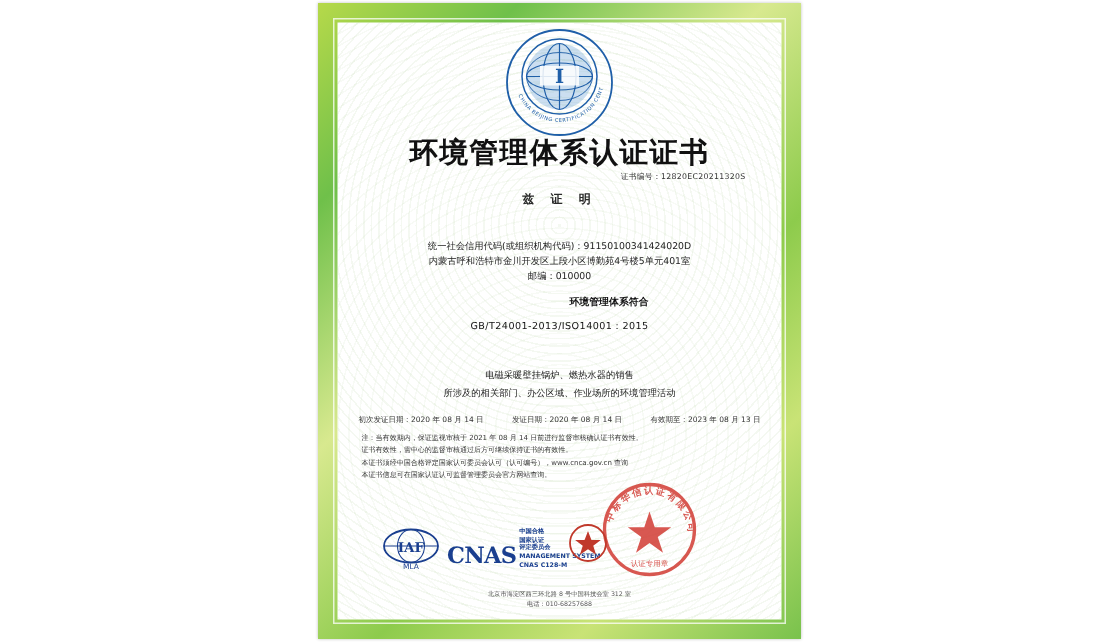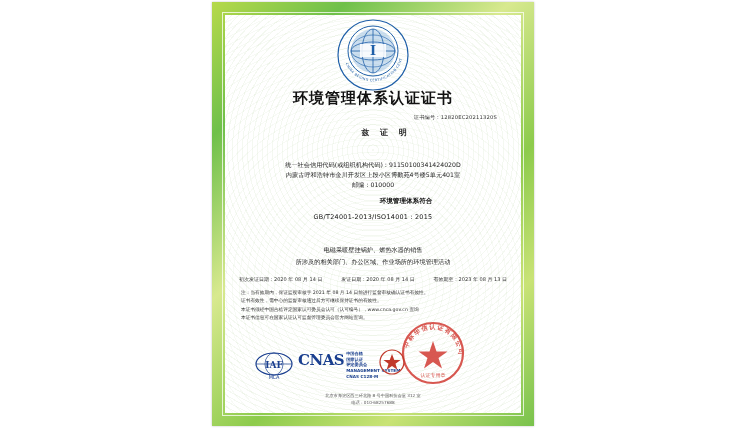--- a/index.html
+++ b/index.html
@@ -86,21 +86,21 @@
   .emblem svg { display: block; }
 
   
   .title {
     position: absolute;
     top: 74px;
     left: 0;
     width: 100%;
     text-align: center;
     font-family: "DejaVu Serif", "Liberation Serif", serif;
-    font-size: 15px;
+    font-size: 19px;
     font-weight: bold;
     letter-spacing: 1px;
     color: #111;
   }
 
   .cert-no {
     position: absolute;
     top: 99px;
     right: 24px;
     font-size: 5.2px;
@@ -111,21 +111,20 @@
   .subtitle {
     position: absolute;
     top: 112px;
     left: 0;
     width: 100%;
     text-align: center;
     font-size: 8px;
     letter-spacing: 4px;
     color: #2a2a2a;
     font-weight: bold;
-    padding-left: 13px;
   }
 
   .company {
     position: absolute;
     top: 129px;
     left: 0;
     width: 100%;
     text-align: center;
     font-size: 9.5px;
     font-weight: bold;
@@ -227,21 +226,21 @@
     left: 16px;
     top: 2px;
     width: 40px;
     height: 30px;
   }
   .cnas {
     position: absolute;
     left: 60px;
     top: 2px;
     display: flex;
-    align-items: flex-start;
+    align-items: flex-end;
     gap: 2px;
   }
   .cnas-mark {
     font-family: "DejaVu Serif", "Liberation Serif", serif;
     font-size: 15px;
     font-weight: bold;
     color: #1a3f8f;
     letter-spacing: -0.5px;
   }
   .cnas-txt {

